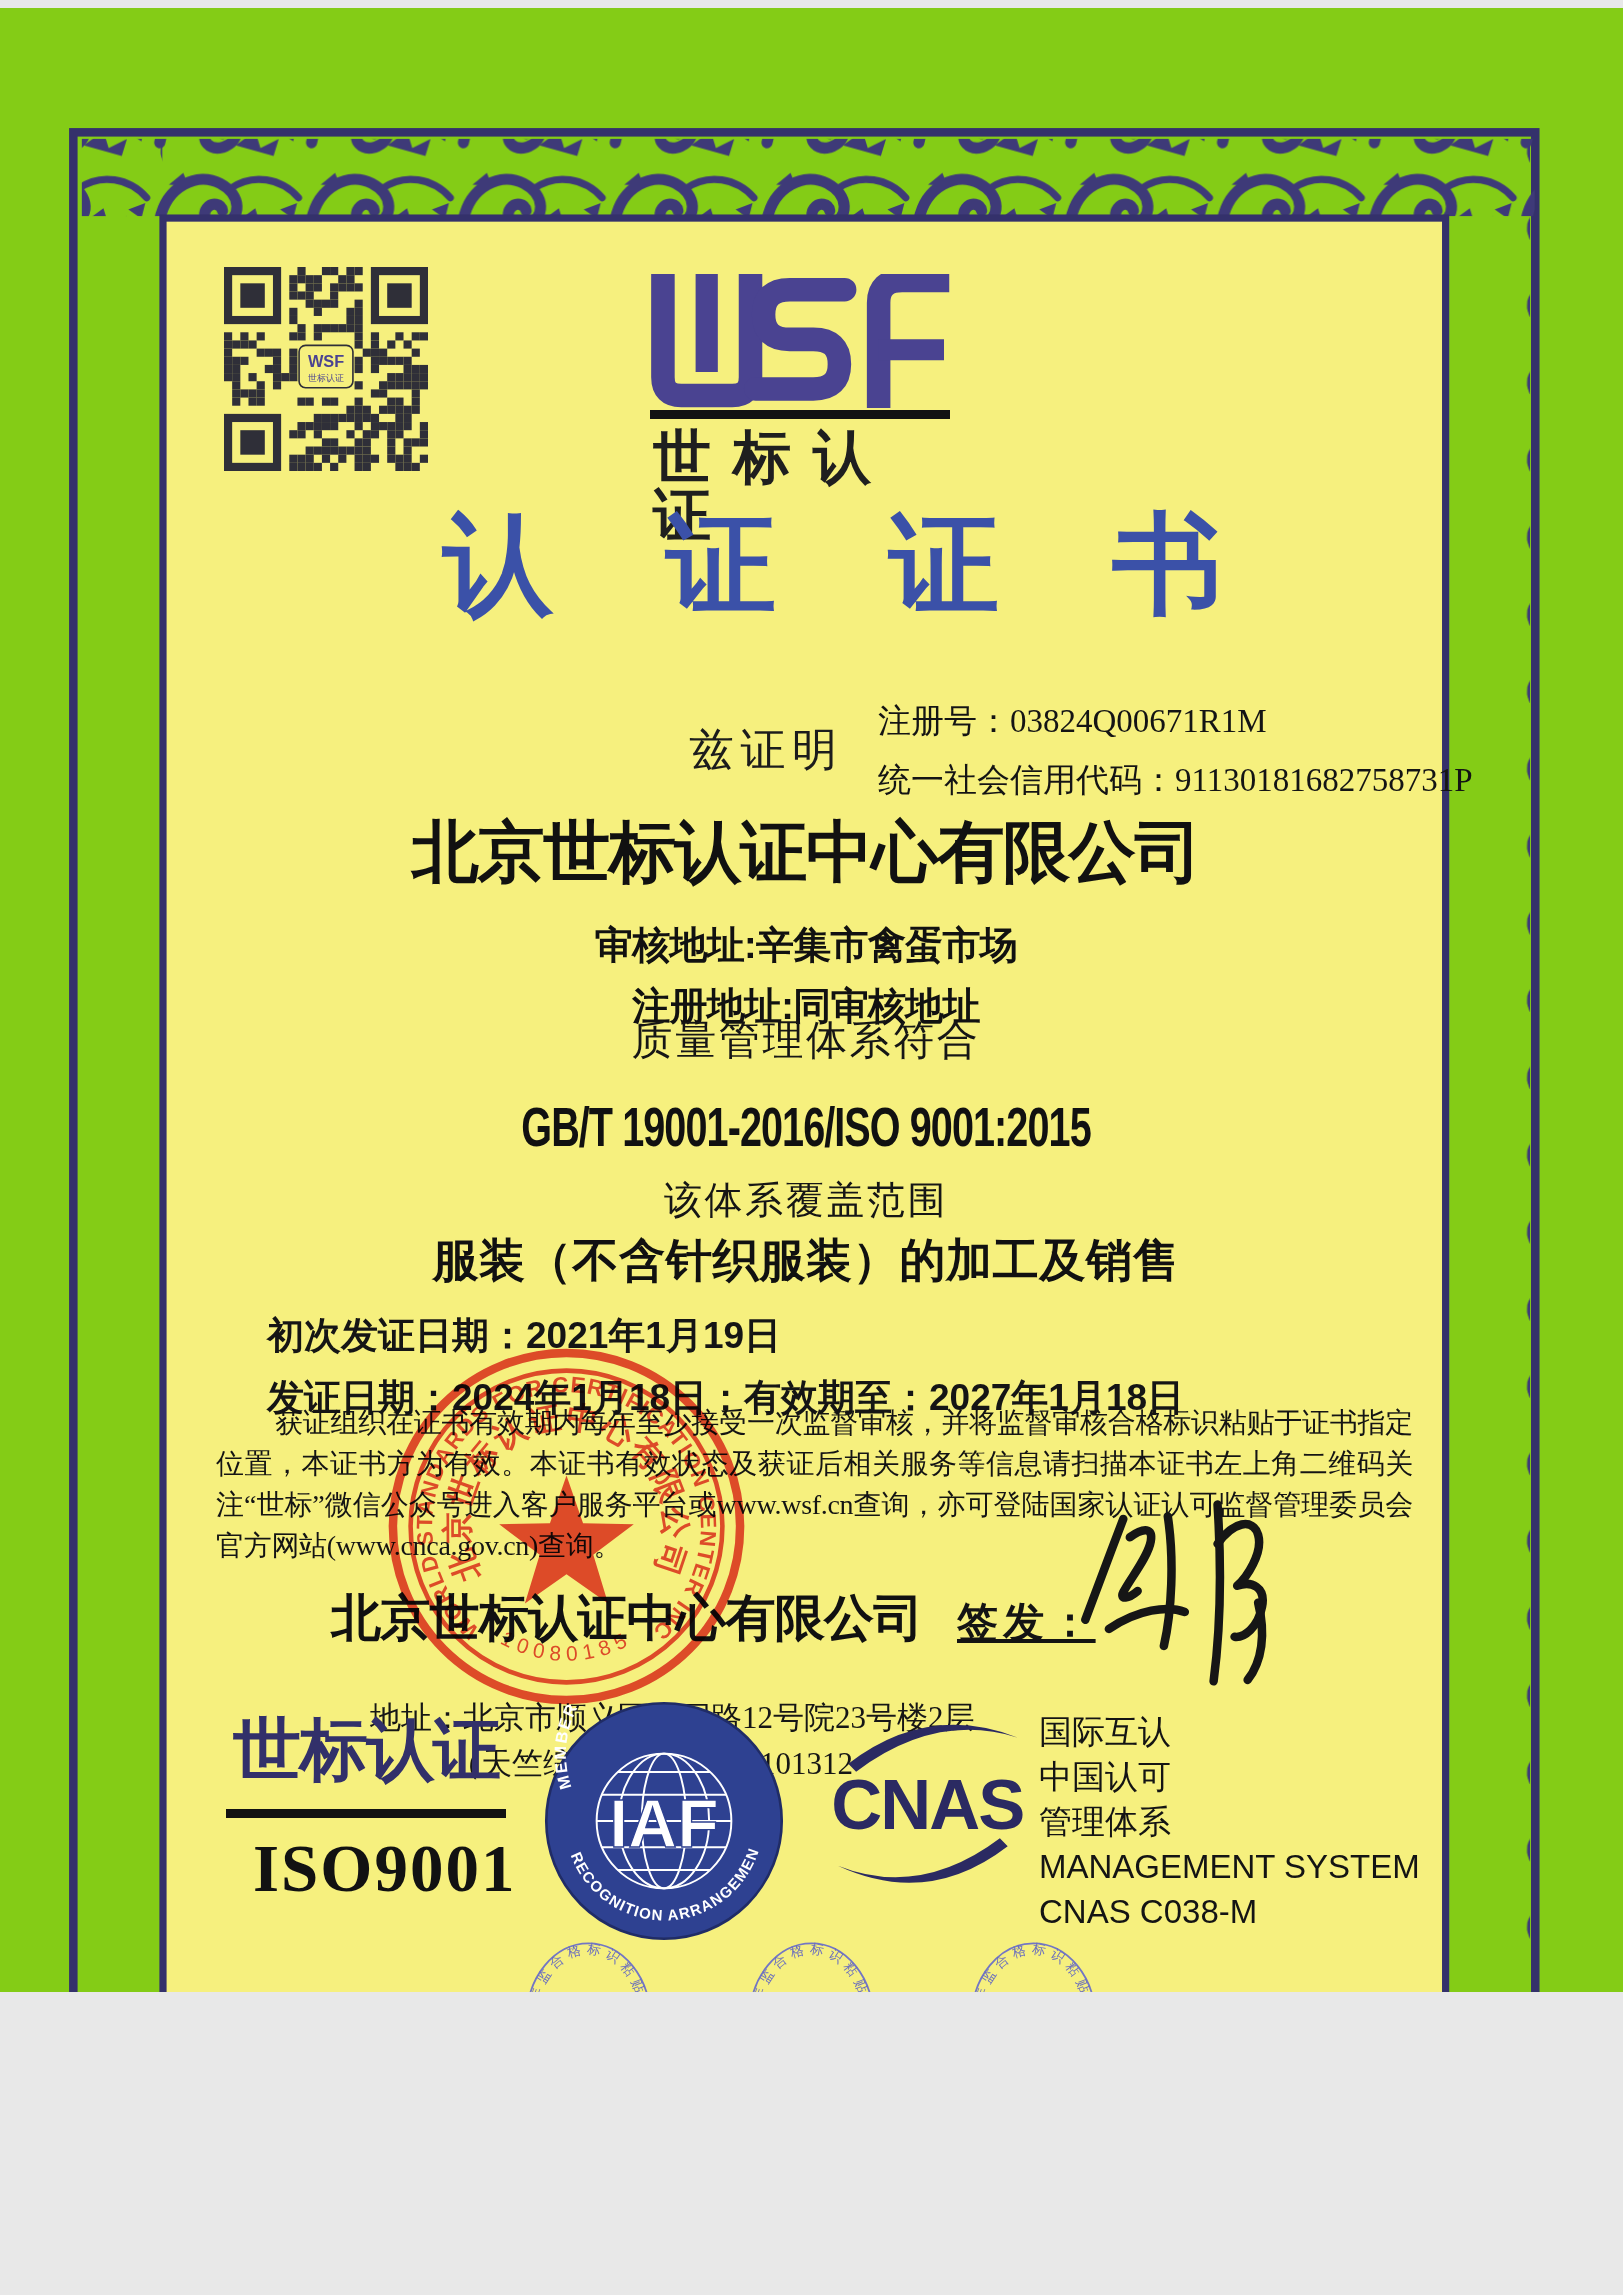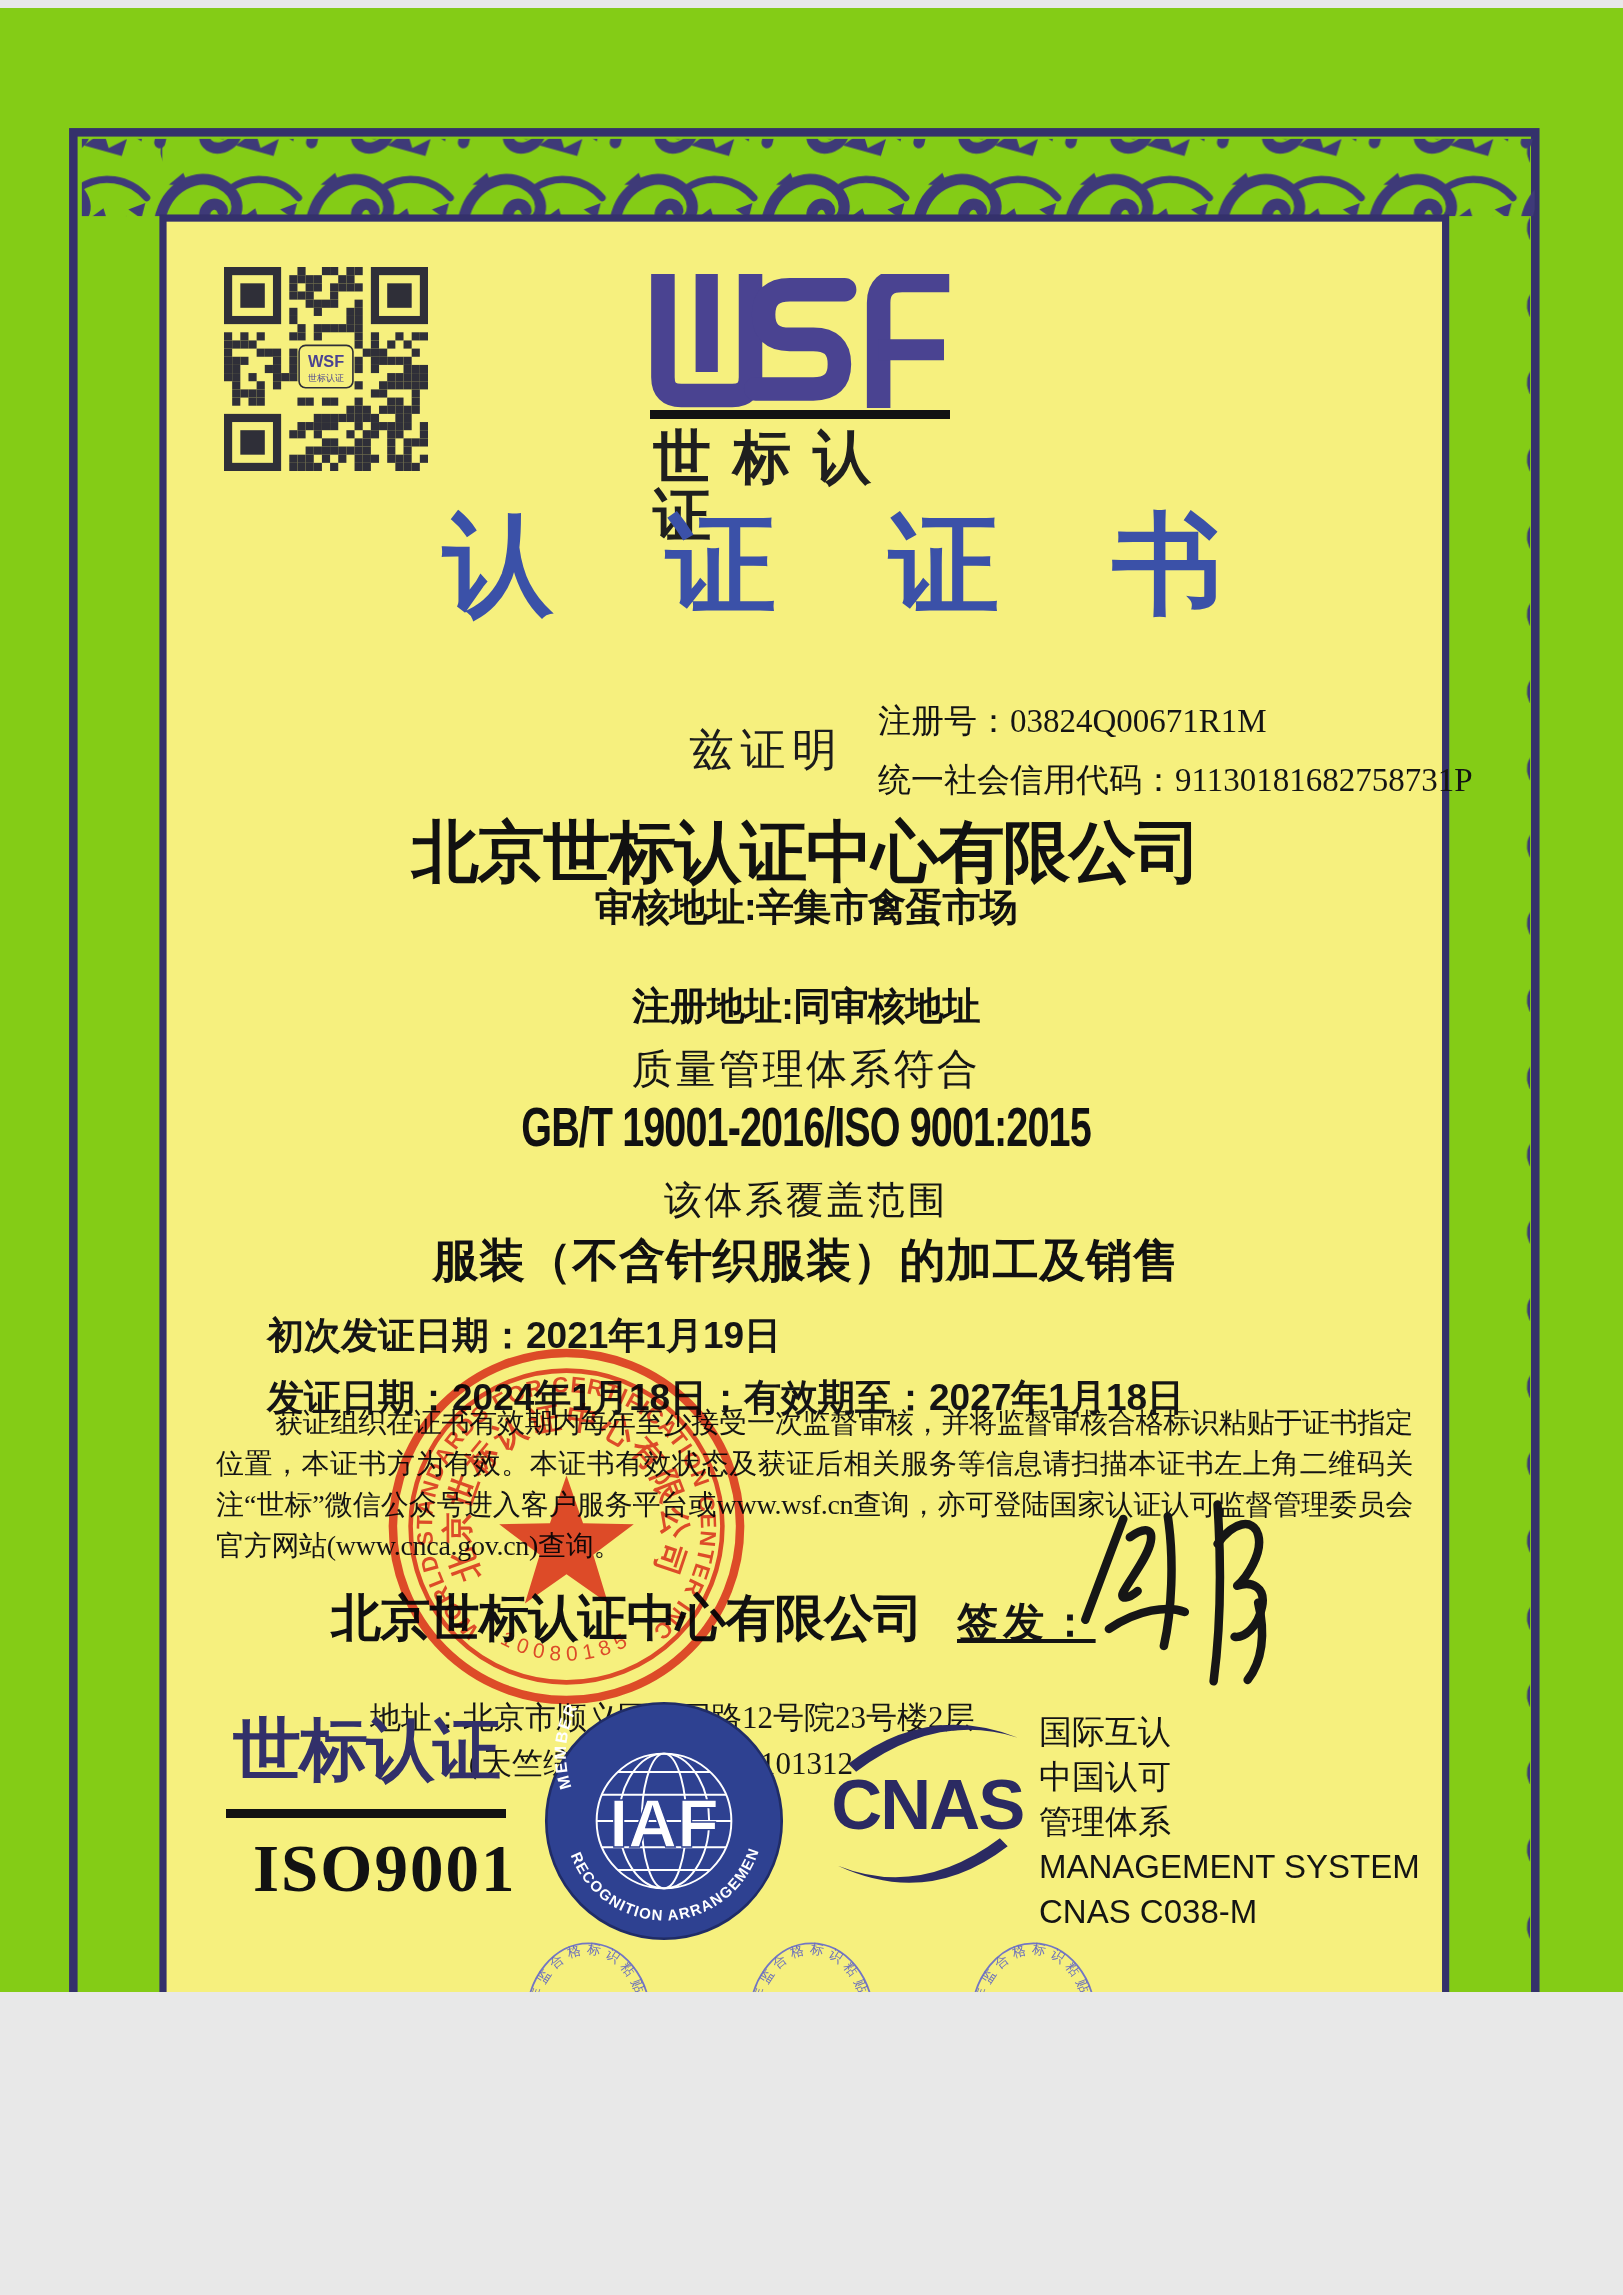--- a/index.html
+++ b/index.html
@@ -313,24 +313,24 @@
 
   <div class="abs cjk-black" style="left:689px;top:712px;font-size:45px;letter-spacing:6.5px;">兹证明</div>
   <div class="abs serif" style="left:878px;top:691px;font-size:33px;color:#141414;">
     <span>注册号：</span><span>03824Q00671R1M</span>
   </div>
   <div class="abs serif" style="left:878px;top:750px;font-size:33px;color:#141414;">
     <span>统一社会信用代码：</span><span>91130181682758731P</span>
   </div>
 
   <div class="abs center-line company" style="top:810px;">北京世标认证中心有限公司</div>
-  <div class="abs center-line addr-line" style="top:880px;">审核地址:辛集市禽蛋市场</div>
+  <div class="abs center-line addr-line" style="top:918px;">审核地址:辛集市禽蛋市场</div>
   <div class="abs center-line addr-line" style="top:979px;">注册地址:同审核地址</div>
 
-  <div class="abs center-line qms" style="top:1041px;text-align:center;">质量管理体系符合</div>
+  <div class="abs center-line qms" style="top:1012px;text-align:center;">质量管理体系符合</div>
   <div class="abs center-line std" style="top:1092px;">GB/T 19001-2016/ISO 9001:2015</div>
   <div class="abs center-line scopeintro" style="top:1173px;">该体系覆盖范围</div>
   <div class="abs center-line scope" style="top:1229px;">服装（不含针织服装）的加工及销售</div>
 
   <div class="abs dateline" style="left:267px;top:1309px;">初次发证日期：2021年1月19日</div>
   <div class="abs dateline" style="left:267px;top:1371px;">发证日期：2024年1月18日；有效期至：2027年1月18日</div>
 
   <div class="abs terms" style="left:216px;top:1394px;width:1197px;">获证组织在证书有效期内每年至少接受一次监督审核，并将监督审核合格标识粘贴于证书指定位置，本证书方为有效。本证书有效状态及获证后相关服务等信息请扫描本证书左上角二维码关注“世标”微信公众号进入客户服务平台或www.wsf.cn查询，亦可登陆国家认证认可监督管理委员会官方网站(www.cnca.gov.cn)查询。</div>
 
   <div class="abs issuer" style="left:331px;top:1585px;">北京世标认证中心有限公司</div>

